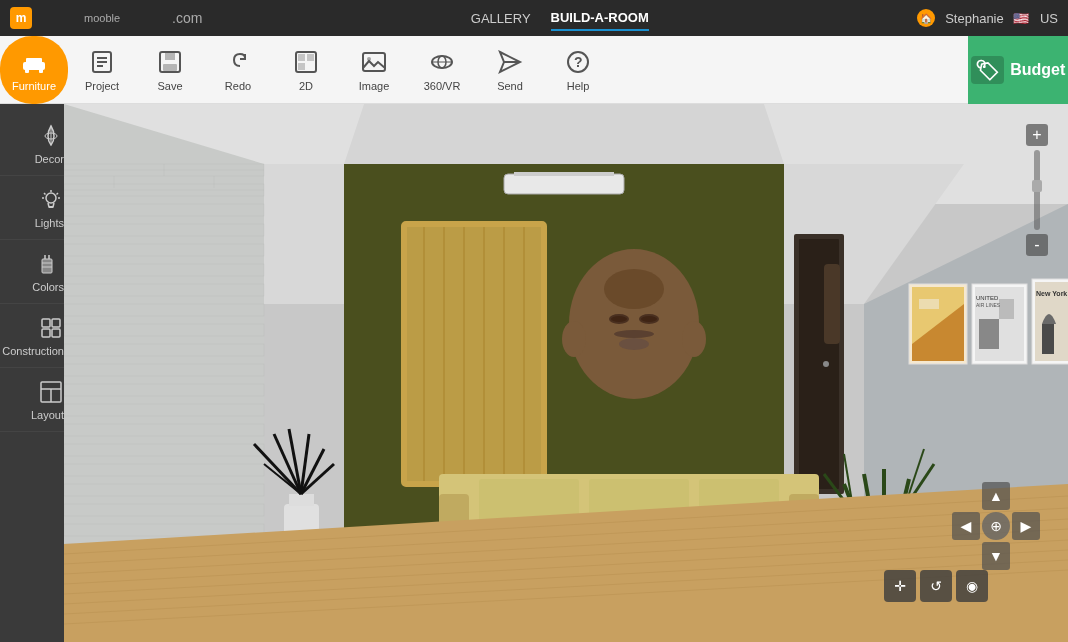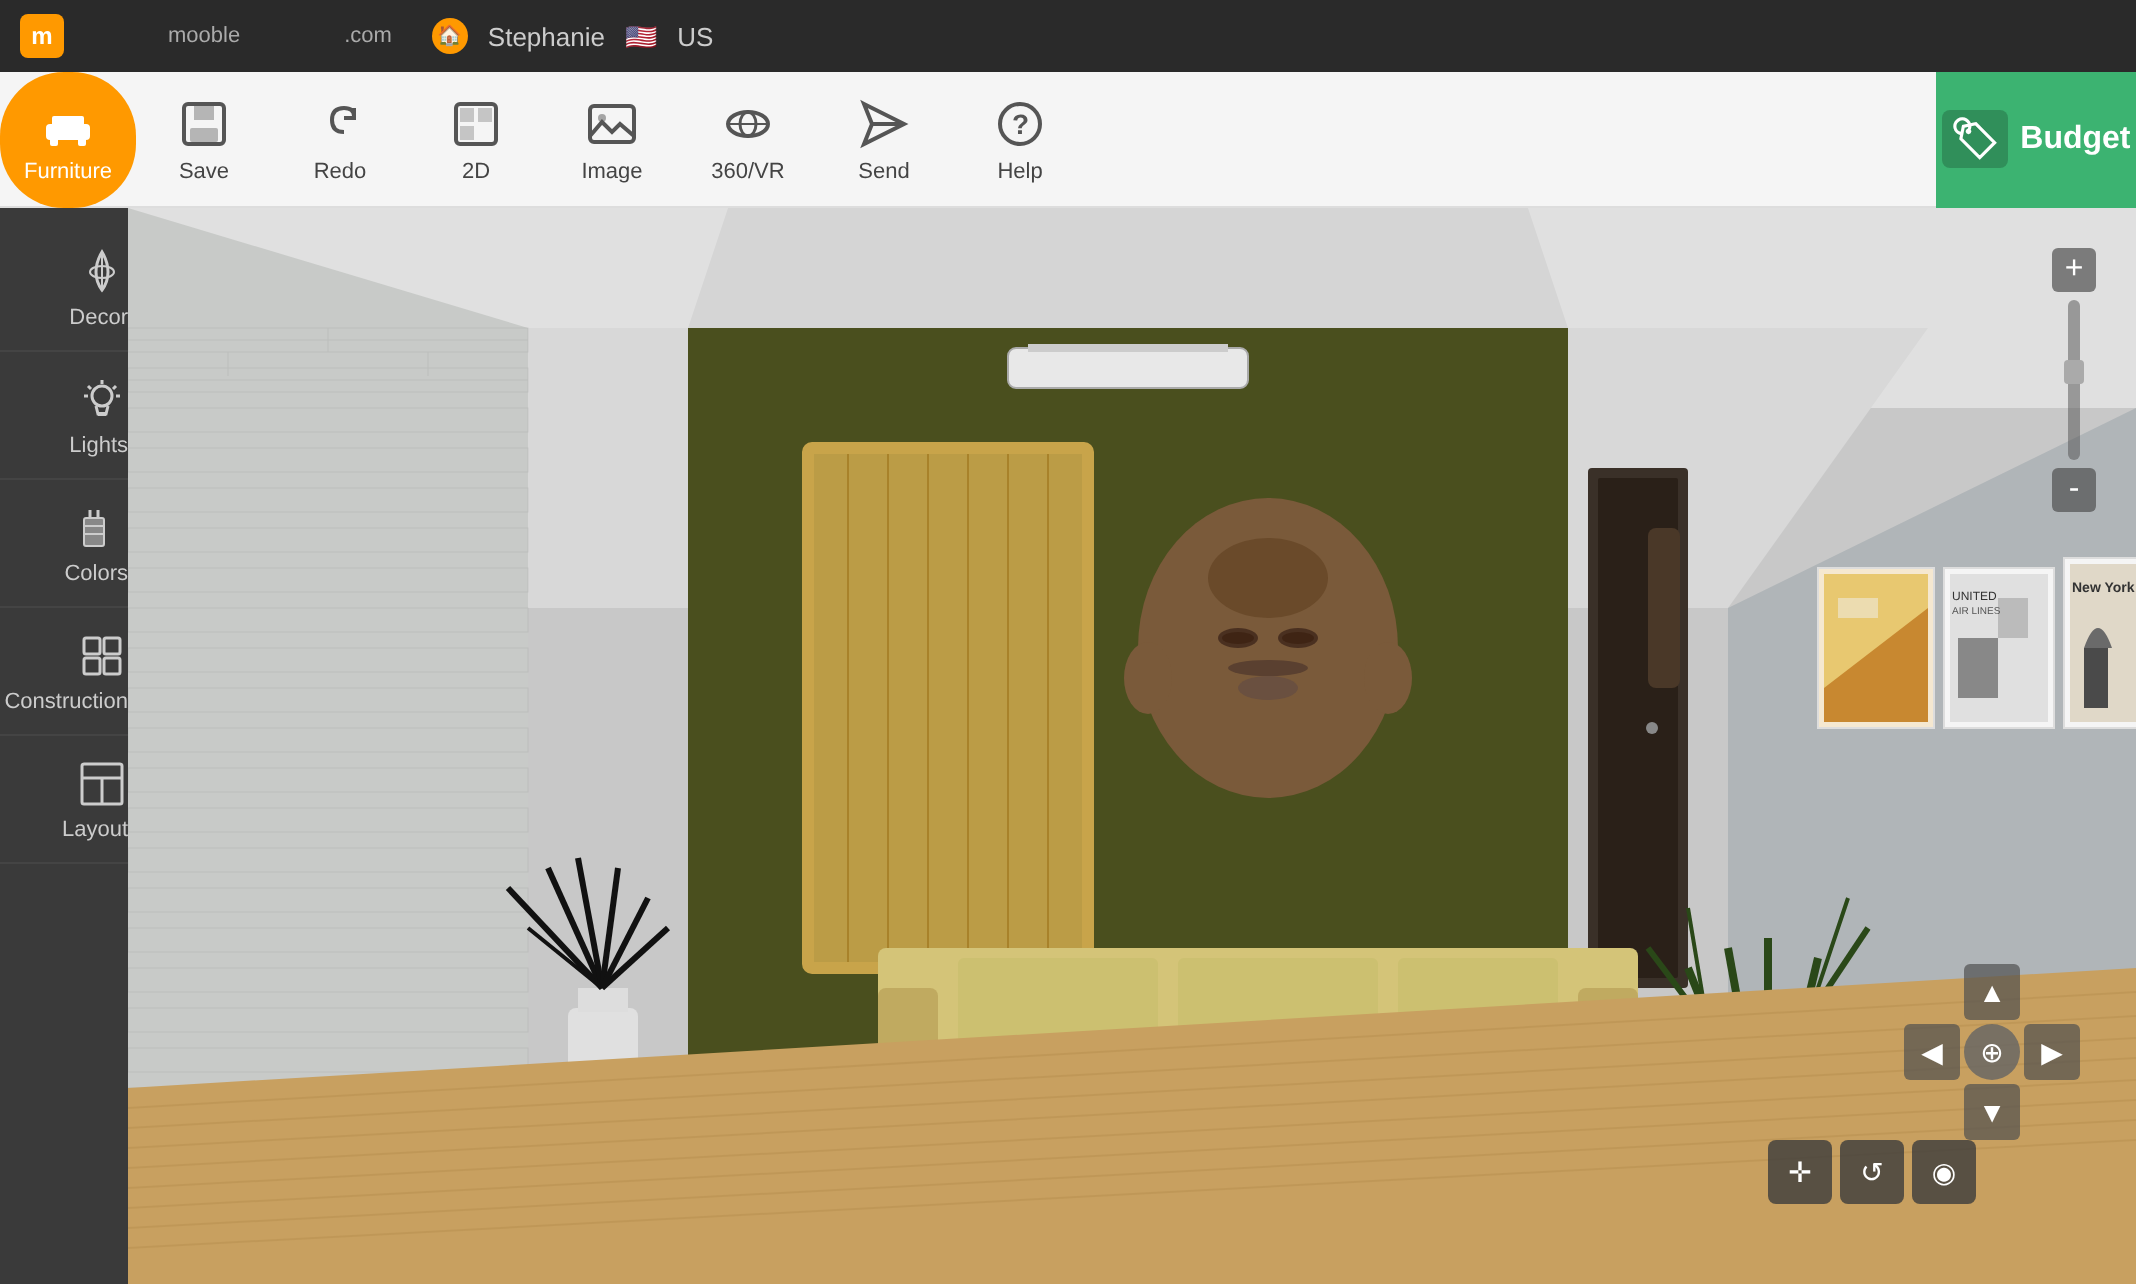--- a/index.html
+++ b/index.html
@@ -246,21 +246,25 @@
       font-size: 14px;
     }
   </style>
 </head>
 <body>
 
 <div class="top-nav">
   <div class="logo">
     <div class="logo-icon">m</div>
     <span>mooble</span>
-      <span style="color:#aaa;font-size:11px">.com</span>
+      <span style="color:#aaa;font-size:14px">.com</span>
+  </div>
+  <div class="nav-links">
+    <span class="nav-link">GALLERY</span>
+    <span class="nav-link active">BUILD-A-ROOM</span>
   </div>
   <div class="nav-right">
     <span class="user-icon">🏠</span>
     <span>Stephanie</span>
     <span>🇺🇸</span>
     <span>US</span>
   </div>
 </div>
 
 <div class="toolbar">
@@ -268,20 +272,29 @@
   <div class="toolbar-item active">
     <svg viewBox="0 0 28 28" fill="none">
       <rect x="3" y="14" width="22" height="8" rx="2" fill="white"></rect>
       <rect x="5" y="20" width="4" height="5" rx="1" fill="white"></rect>
       <rect x="19" y="20" width="4" height="5" rx="1" fill="white"></rect>
       <rect x="6" y="10" width="16" height="6" rx="1" fill="white"></rect>
     </svg>
     <span>Furniture</span>
   </div>
 
+  <div class="toolbar-item">
+    <svg viewBox="0 0 28 28" fill="none">
+      <rect x="5" y="4" width="18" height="20" rx="2" stroke="#555" stroke-width="2"></rect>
+      <line x1="9" y1="10" x2="19" y2="10" stroke="#555" stroke-width="2"></line>
+      <line x1="9" y1="14" x2="19" y2="14" stroke="#555" stroke-width="2"></line>
+      <line x1="9" y1="18" x2="15" y2="18" stroke="#555" stroke-width="2"></line>
+    </svg>
+    <span>Project</span>
+  </div>
 
   <div class="toolbar-item">
     <svg viewBox="0 0 28 28" fill="none">
       <rect x="4" y="4" width="20" height="20" rx="2" stroke="#555" stroke-width="2"></rect>
       <rect x="9" y="4" width="10" height="8" fill="#555" opacity="0.4"></rect>
       <rect x="7" y="16" width="14" height="7" rx="1" fill="#555" opacity="0.4"></rect>
     </svg>
     <span>Save</span>
   </div>
 

